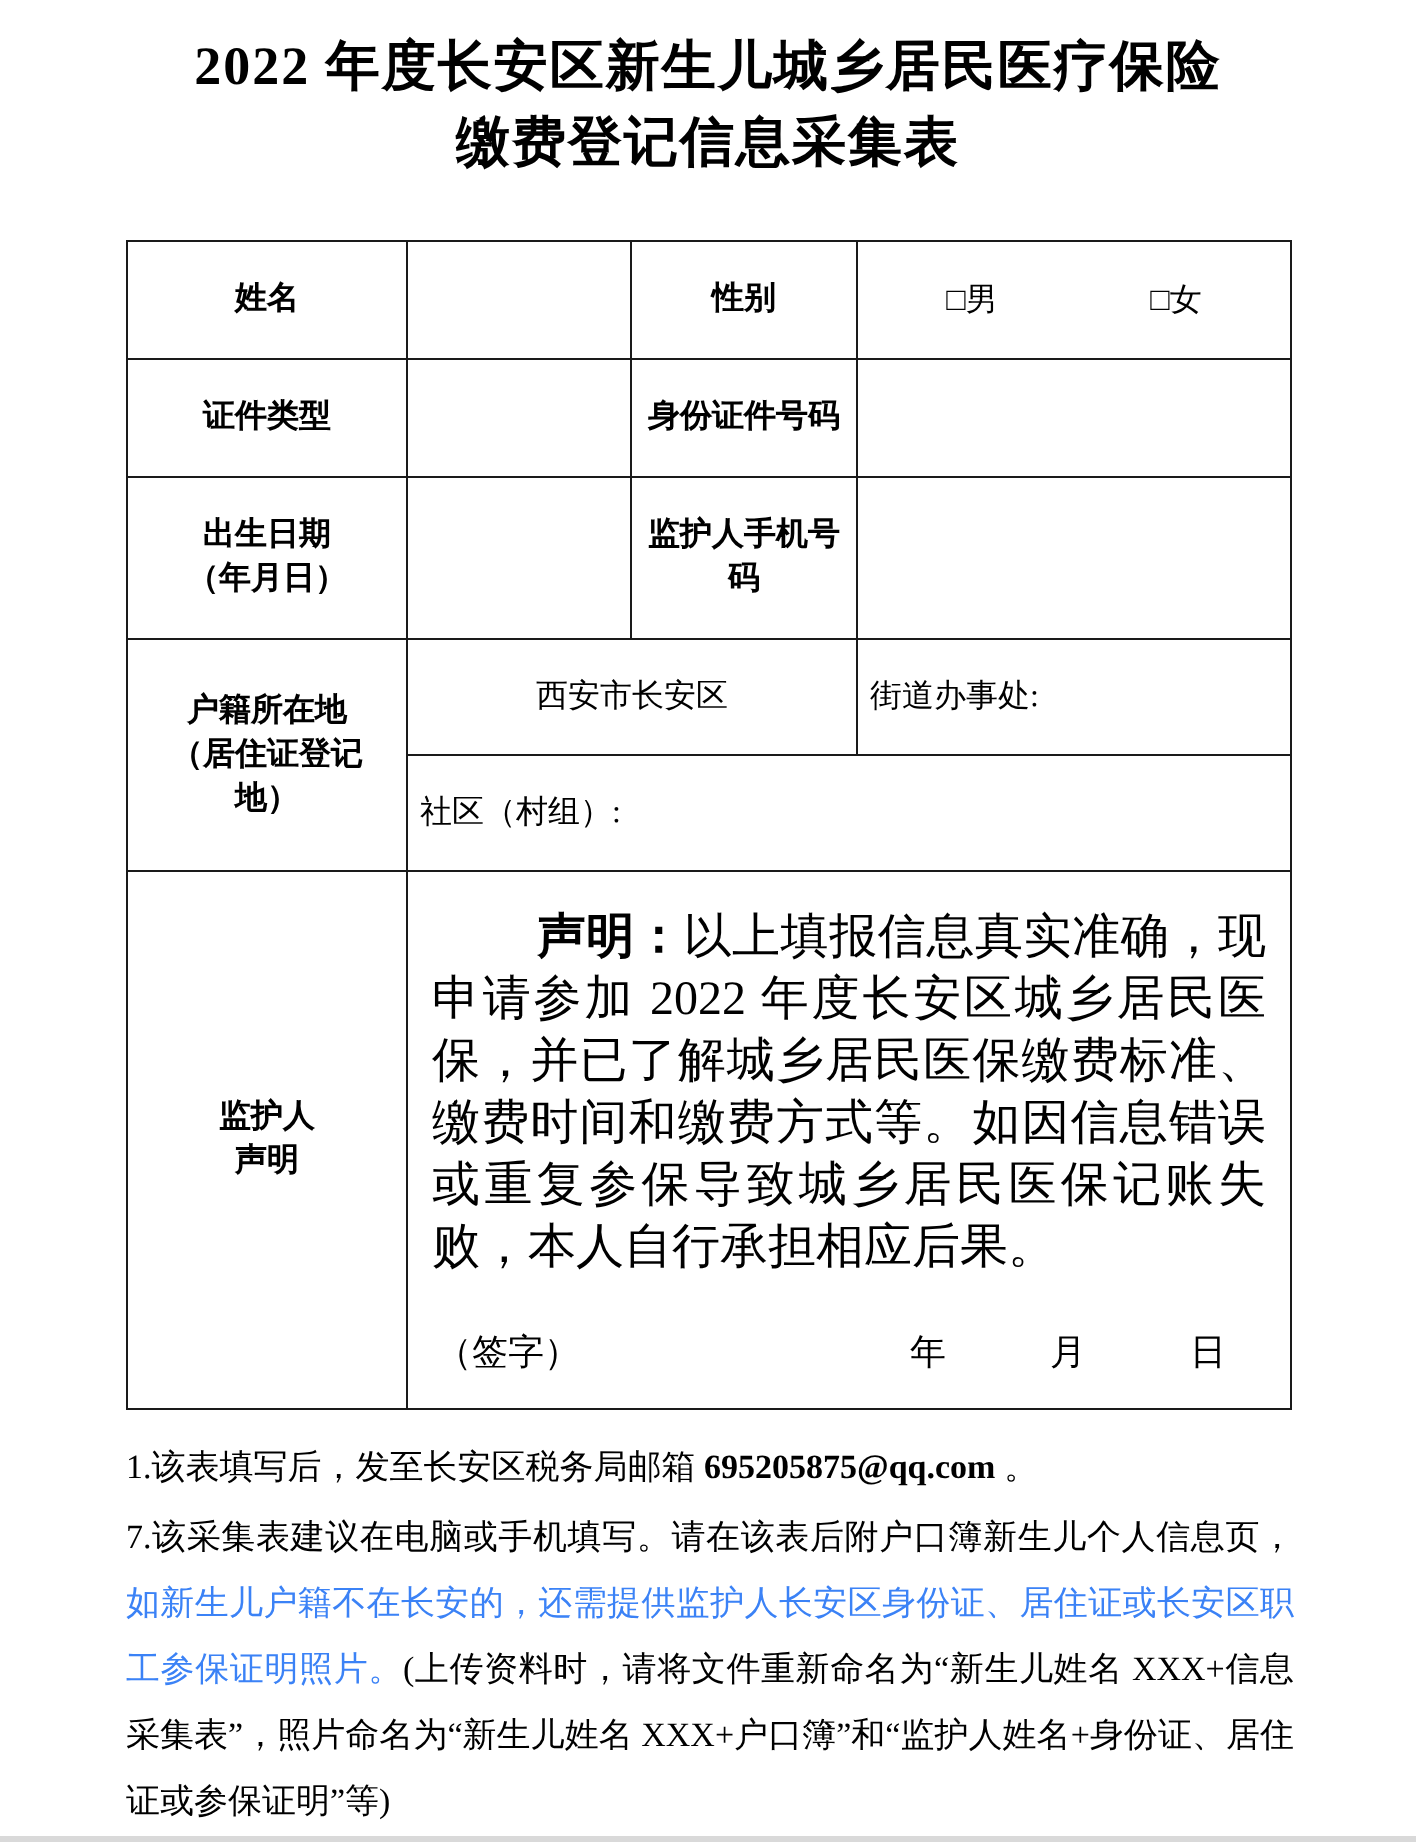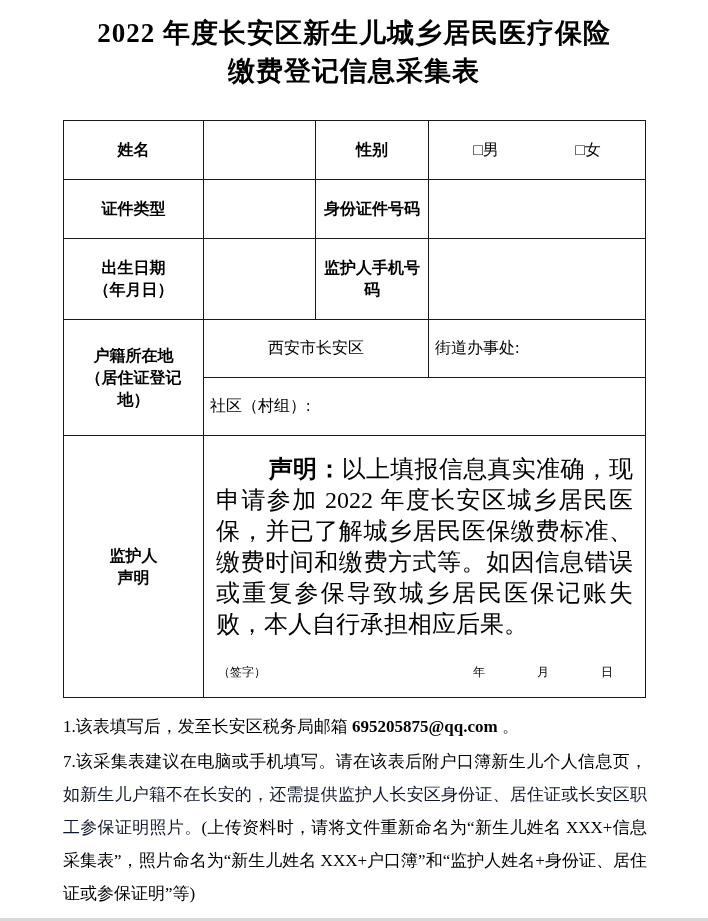--- a/index.html
+++ b/index.html
@@ -54,21 +54,21 @@
     font-size:24px;
     line-height:31px;
     text-align:justify;
     text-indent:2.2em;
     margin:4px 0 0 0;
   }
   .sig-row{
     display:flex;
     justify-content:space-between;
     align-items:center;
-    font-size:12px;
+    font-size:18px;
     margin-top:24px;
     padding:0 10px 6px 2px;
   }
   .date-group{display:flex;gap:52px;padding-right:10px;}
   .notes{
     margin:12px 0 0 63px;
     width:584px;
   }
   .note{
     margin:0 0 2px 0;
@@ -148,18 +148,18 @@
             <span>日</span>
           </span>
         </div>
       </td>
     </tr>
   </tbody>
     </table>
 
   <div class="notes">
       <p class="note"><span>1.该表填写后，发至长安区税务局邮箱 </span><span style="font-weight: bold;">695205875@qq.com</span><span> 。</span></p>
-      <p class="note"><span>7.该采集表建议在电脑或手机填写。请在该表后附户口簿新生儿个人信息页，</span><span style="color: #0f172a;">如新生儿户籍不在长安的，还需提供监护人长安区身份证、居住证或长安区职工参保证明照片。</span><span>(上传资料时，请将文件重新命名为“新生儿姓名 XXX+信息采集表”，照片命名为“新生儿姓名 XXX+户口簿”和“监护人姓名+身份证、居住证或参保证明”等)</span></p>
+      <p class="note"><span>7.该采集表建议在电脑或手机填写。请在该表后附户口簿新生儿个人信息页，</span><span style="color: #3b82f6;">如新生儿户籍不在长安的，还需提供监护人长安区身份证、居住证或长安区职工参保证明照片。</span><span>(上传资料时，请将文件重新命名为“新生儿姓名 XXX+信息采集表”，照片命名为“新生儿姓名 XXX+户口簿”和“监护人姓名+身份证、居住证或参保证明”等)</span></p>
       <p class="note"></p>
     </div>
 
   <div class="bottom-edge"></div>
 </div>
 
 </body></html>

